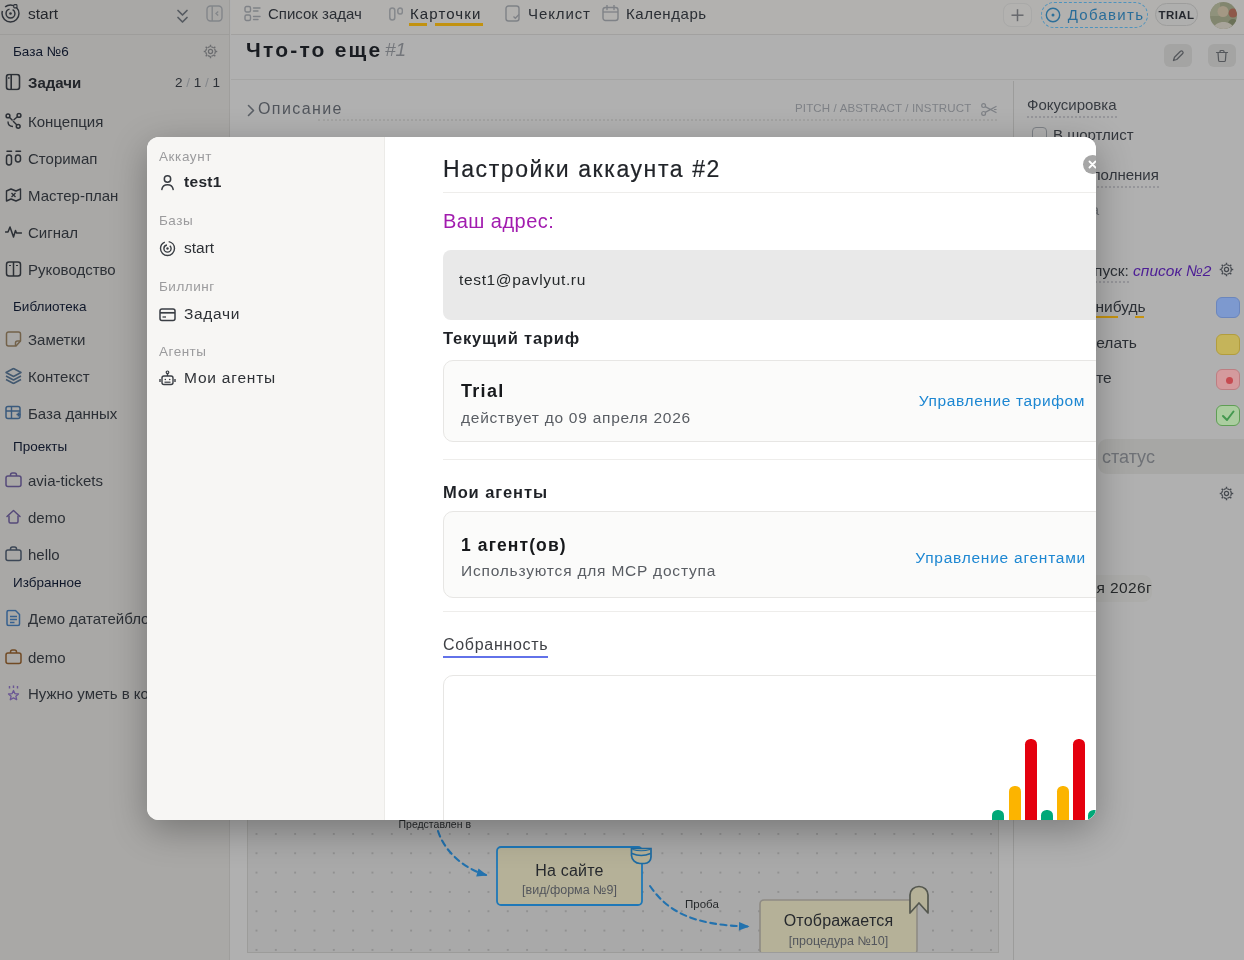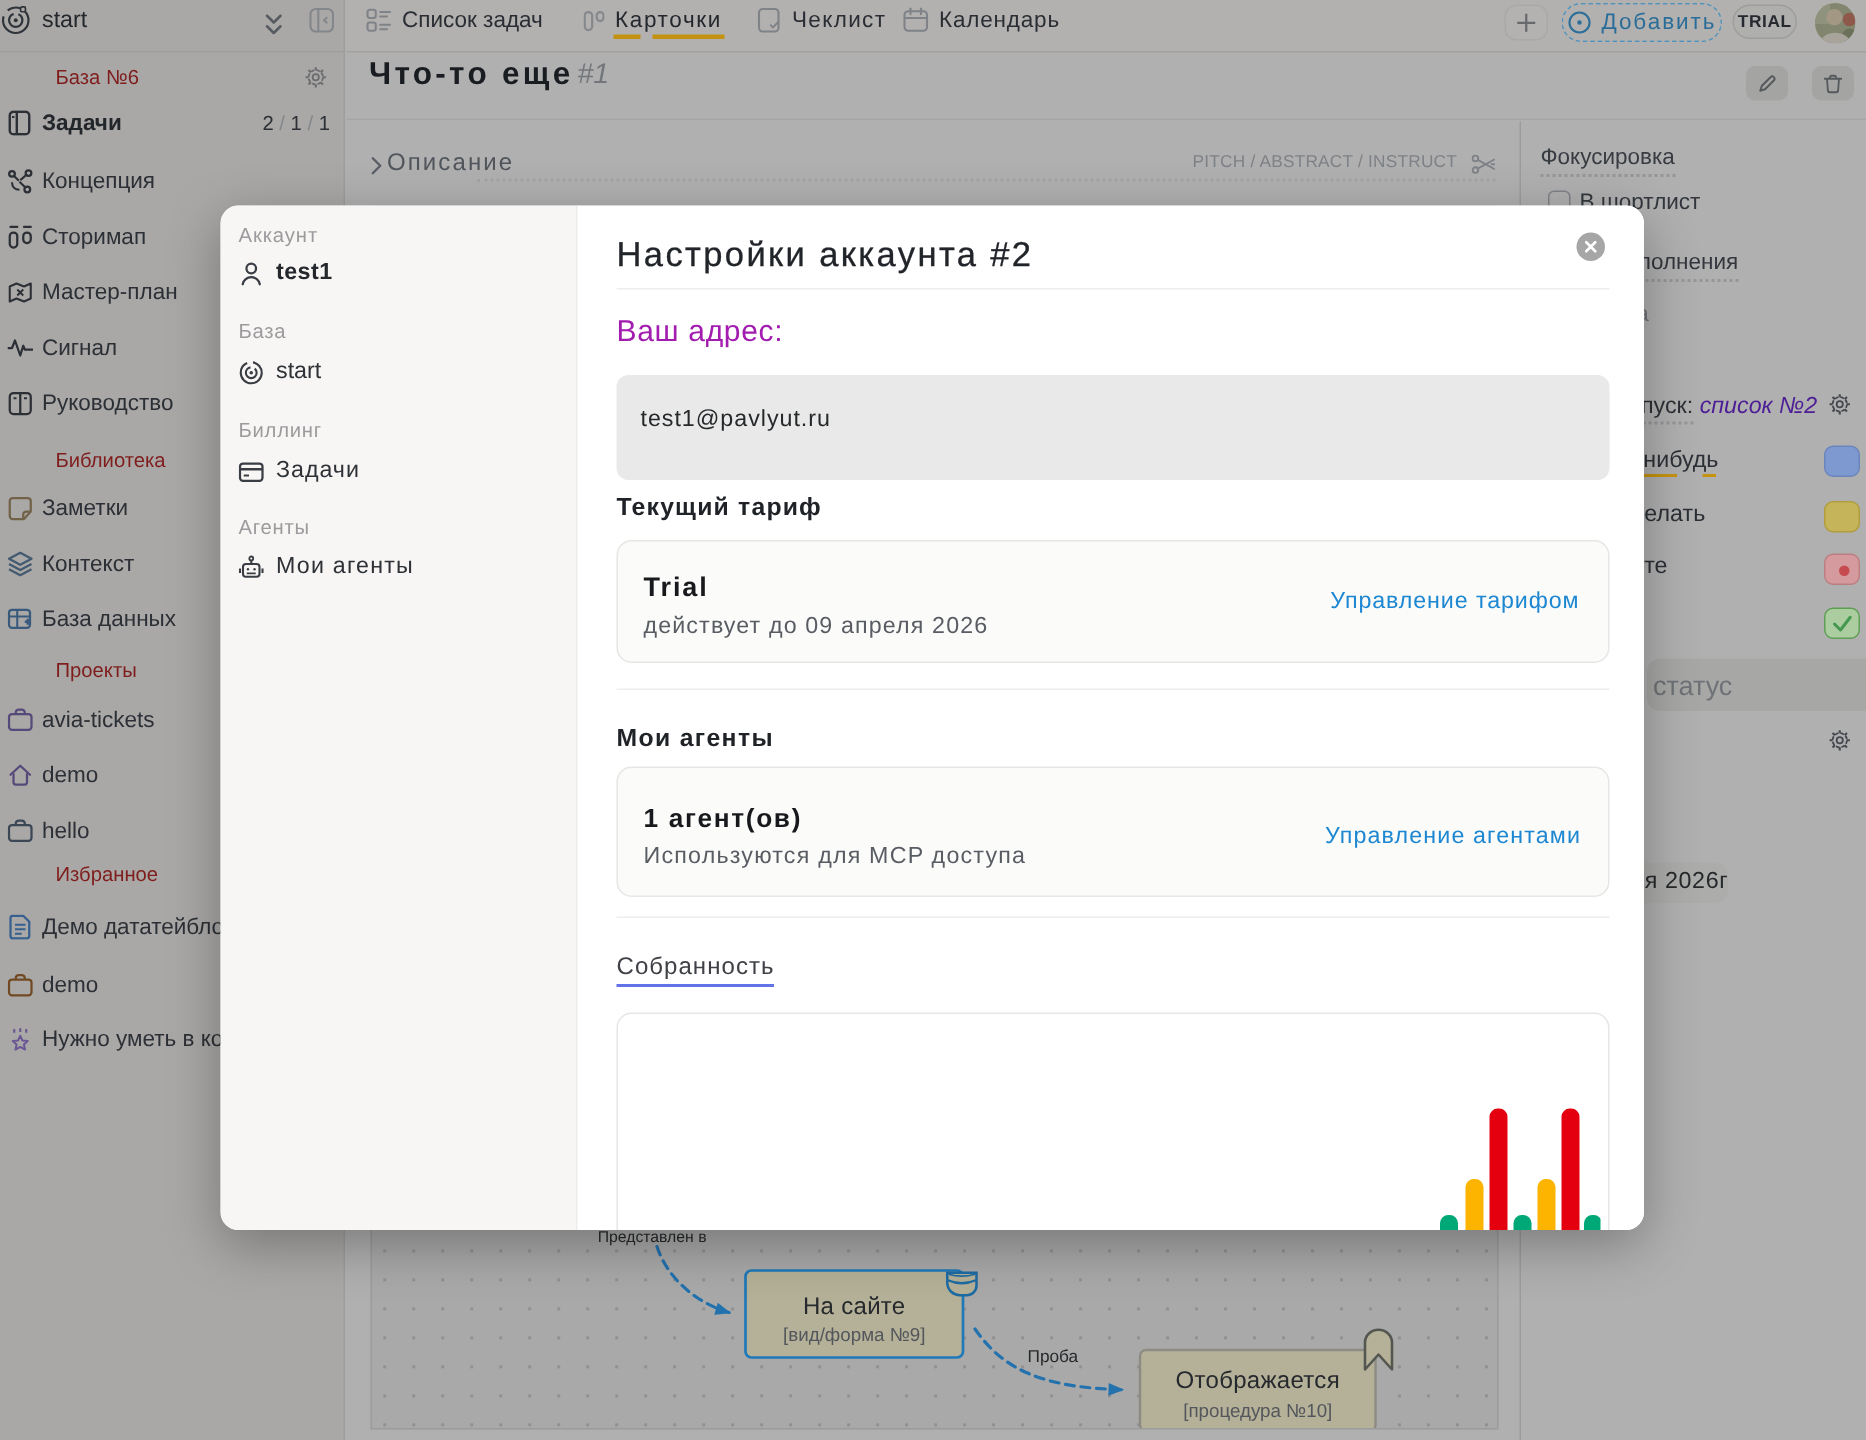--- a/index.html
+++ b/index.html
@@ -2,39 +2,39 @@
 <html><head><meta charset="utf-8">
 <style>
 *{margin:0;padding:0;box-sizing:border-box;}
 html,body{width:1244px;height:960px;overflow:hidden;background:#b0b0b0;font-family:"Liberation Sans",sans-serif;-webkit-font-smoothing:antialiased;}
 
 #sidebar{position:absolute;left:0;top:0;width:230px;height:960px;background:#a9a8a6;border-right:1px solid #9f9e9c;}
 #sbhead{position:absolute;left:0;top:0;width:230px;height:35px;border-bottom:1px solid #9e9d9b;}
 .sbrow{position:absolute;left:0;width:230px;height:24px;display:flex;align-items:center;}
 .sbrow .ic{position:absolute;left:5px;top:50%;transform:translateY(-50%);width:17px;height:17px;}
 .sbrow .tx{position:absolute;left:28px;top:50%;transform:translateY(-50%);font-size:15px;color:#2c3036;white-space:nowrap;}
-.sbsec{position:absolute;left:13px;font-size:13.5px;color:#7f1d1d;white-space:nowrap;margin-left:24px;}
+.sbsec{position:absolute;left:13px;font-size:13.5px;color:#0f172a;white-space:nowrap;}
 .cnt{position:absolute;right:10px;top:50%;transform:translateY(-50%);font-size:13.5px;color:#2c3036;}
 .cnt i{color:#84878b;font-style:normal;}
 
 #topbar{position:absolute;left:231px;top:0;width:1013px;height:35px;background:#b2b1af;border-bottom:1px solid #a2a1a0;}
 .tab{position:absolute;top:0;height:27px;display:flex;align-items:center;gap:7px;font-size:15px;color:#2a2e34;}
 .tab svg{display:block;}
 
 #titlerow{position:absolute;left:231px;top:36px;width:1013px;height:44px;background:#b0b0b0;border-bottom:1px solid #a5a5a4;}
 #descrow{position:absolute;left:231px;top:81px;width:782px;height:40px;background:#b0b0b0;}
 .ibtn{position:absolute;width:28px;height:23px;border-radius:6px;background:#a4a4a3;display:flex;align-items:center;justify-content:center;}
 
 #canvas{position:absolute;left:247px;top:137px;width:752px;height:816px;background:#a9a9a9;border:1px solid #9c9c9a;
 background-image:radial-gradient(circle,#919191 1.1px,rgba(0,0,0,0) 1.3px);background-size:19.33px 19.33px;background-position:18.17px 9.79px;}
 
 #rpanel{position:absolute;left:1013px;top:81px;width:231px;height:879px;background:#b0b0b0;border-left:1px solid #9c9c9b;}
 .sq{position:absolute;left:202px;width:24px;height:21px;border-radius:6px;}
 
-#modal{position:absolute;left:147px;top:137px;width:949px;height:683px;border-radius:12px;background:#fff;box-shadow:0 10px 36px rgba(0,0,0,0.30);z-index:50;display:flex;overflow:hidden;}
+#modal{position:absolute;left:147px;top:137px;width:949px;height:683px;border-radius:12px;background:#fff;box-shadow:0 10px 36px rgba(0,0,0,0.30);z-index:50;display:flex;overflow:hidden;gap:32px;}
 #mside{width:238px;background:#f7f6f4;border-right:1px solid #ecebe8;position:relative;flex:none;}
 #mmain{flex:1;position:relative;background:#fff;}
 .mlabel{position:absolute;left:12px;font-size:13.5px;color:#9b9b9d;}
 .mitem{position:absolute;left:12px;display:flex;align-items:center;gap:8px;font-size:15.5px;color:#2e3136;}
 .h2{position:absolute;left:26px;font-size:16.5px;font-weight:700;color:#1f2227;}
 .divider{position:absolute;left:26px;width:662px;border-top:1px solid #eeedeb;}
 .card{position:absolute;left:26px;width:662px;border:1px solid #e7e6e4;border-radius:10px;background:#fbfbfa;}
 .blink{position:absolute;right:19px;font-size:15.5px;color:#1d87d2;}
 </style></head>
 <body>
@@ -373,21 +373,21 @@
 <div id="modal">
 <div id="mside">
  <div class="mlabel" style="top:12px;letter-spacing:0.6px;">Аккаунт</div>
  <div class="mitem" style="top:36px;">
   <svg width="17" height="17" viewBox="0 0 17 17">
           <circle cx="8.5" cy="5" r="3.2" fill="none" stroke="#3a3e44" stroke-width="1.5"></circle>
           <path d="M2.8 15.5 a5.8 5.8 0 0 1 11.4 0" fill="none" stroke="#3a3e44" stroke-width="1.5" stroke-linecap="round"></path>
         </svg>
   <span style="font-weight:700;color:#24272c;letter-spacing:0.3px;">test1</span>
  </div>
- <div class="mlabel" style="top:76px;letter-spacing:0.5px;">База</div>
+ <div class="mlabel" style="top:76px;letter-spacing:0.5px;">Базы</div>
  <div class="mitem" style="top:102px;">
   <svg width="17" height="17" viewBox="0 0 17 17">
           <circle cx="8.5" cy="8.5" r="7" fill="none" stroke="#3a3e44" stroke-width="1.4" stroke-dasharray="30 4"></circle>
           <circle cx="8.5" cy="8.5" r="3.6" fill="none" stroke="#3a3e44" stroke-width="1.4" stroke-dasharray="16 3"></circle>
           <circle cx="8.5" cy="8.5" r="1.2" fill="#3a3e44"></circle>
         </svg>
   <span>start</span>
  </div>
  <div class="mlabel" style="top:142px;letter-spacing:0.5px;">Биллинг</div>
  <div class="mitem" style="top:168px;">

